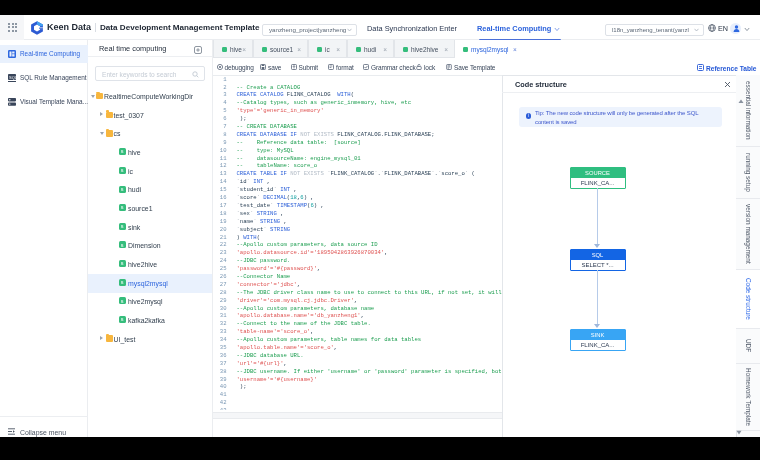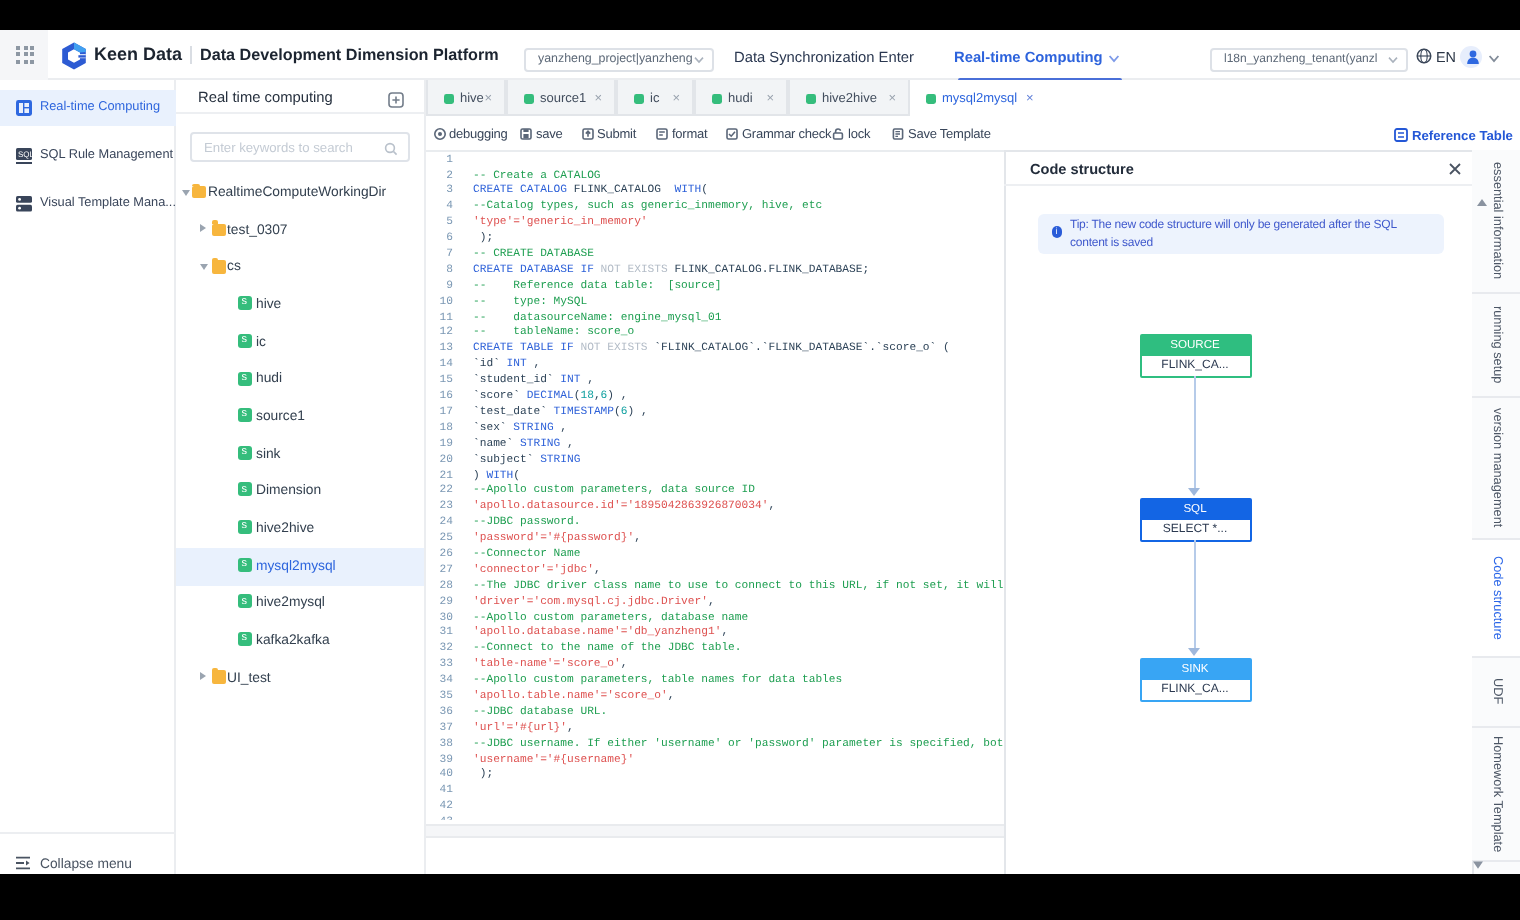--- a/index.html
+++ b/index.html
@@ -101,21 +101,21 @@
 <div id="logo" class="abs" style="left:30px; top:20.5px;">
 <svg width="14" height="14" viewBox="0 0 14 14">
 <path fill-rule="evenodd" d="M7 0.2 L12.9 3.5 L12.9 10.5 L7 13.8 L1.1 10.5 L1.1 3.5 Z M7 3.6 L4 5.3 L4 8.7 L7 10.4 L10 8.7 L10 5.3 Z" fill="#2d5bd3"></path>
 <path d="M7 0.2 L12.9 3.5 L12.9 5 L10 5.3 L7 3.6 Z" fill="#41a0f0"></path>
 <path d="M7.6 6.1 L12.9 6.1 L12.9 8.1 L7.6 8.1 Z" fill="#fff"></path>
 <path d="M9.2 6.6 L12.9 6.6 L12.9 7.8 L9.2 7.8 Z" fill="#2d5bd3"></path>
 </svg>
 </div>
 <div id="brand">Keen&nbsp;Data</div>
 <div id="hdiv"></div>
-<div id="platform">Data Development Dimension Platform</div>
+<div id="platform">Data Development Management Template</div>
 <div class="hsel" style="left:262px; width:95px;">yanzheng_project|yanzheng
 <svg class="chev" width="5" height="4" viewBox="0 0 5 4">
       <path d="M0.5 0.8 L2.5 3 L4.5 0.8" stroke="#aab2bd" stroke-width="0.8" fill="none"></path>
     </svg>
 </div>
 <div class="navitem" style="left:367px; color:#2a3750; font-weight:500;">Data Synchronization Enter</div>
 <div class="navitem" style="left:477px; color:#2d63dc; font-weight:bold;">Real-time Computing</div>
 <svg class="abs" style="left:554px; top:27px;" width="6" height="5" viewBox="0 0 6 5">
     <path d="M0.8 1 L3 3.6 L5.2 1" stroke="#7d9ae8" stroke-width="0.9" fill="none"></path>
   </svg>

